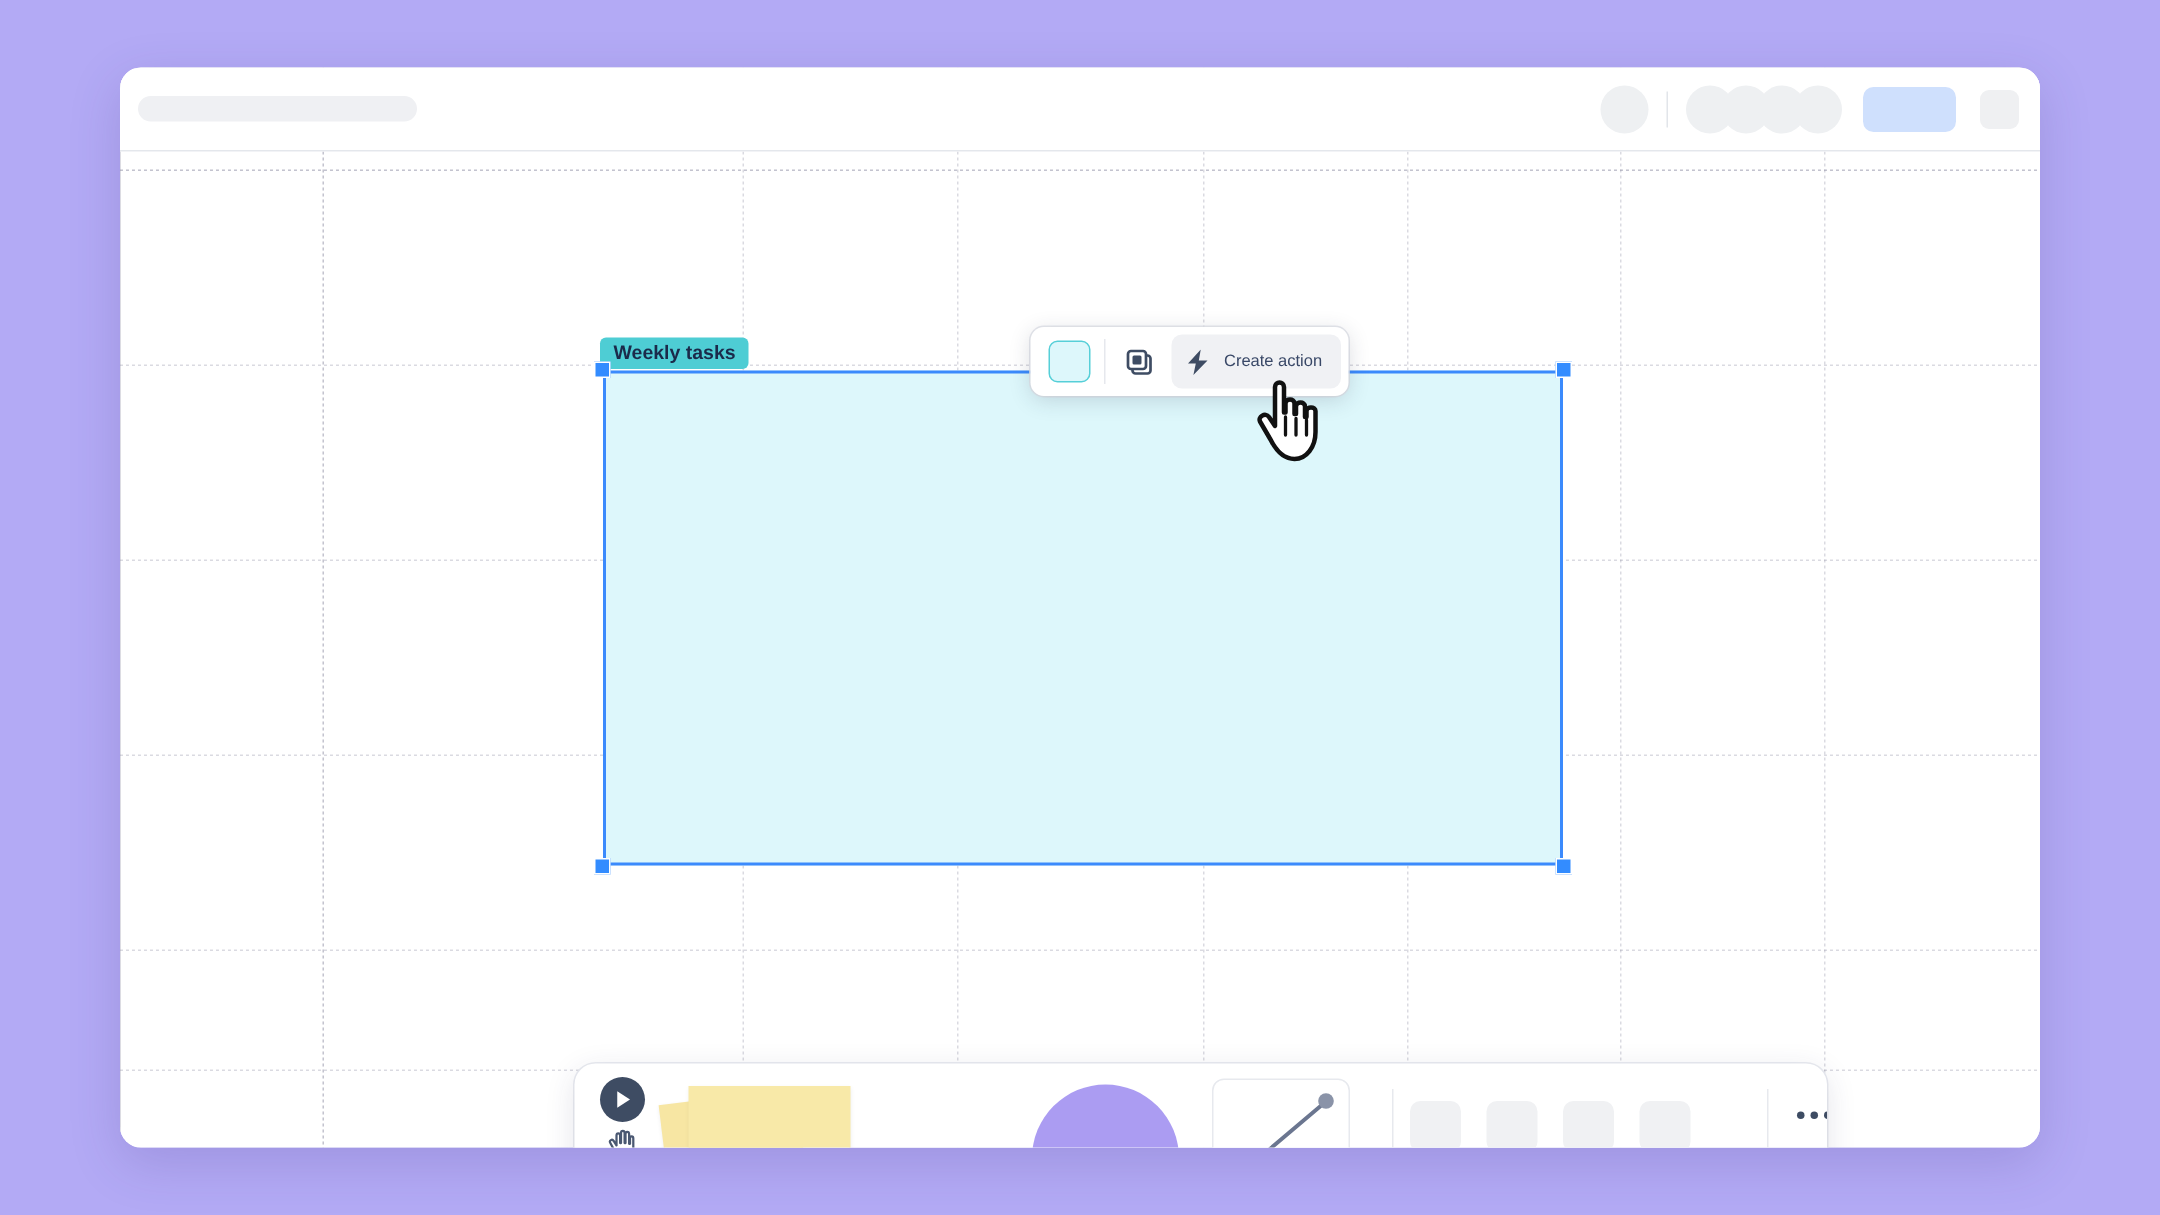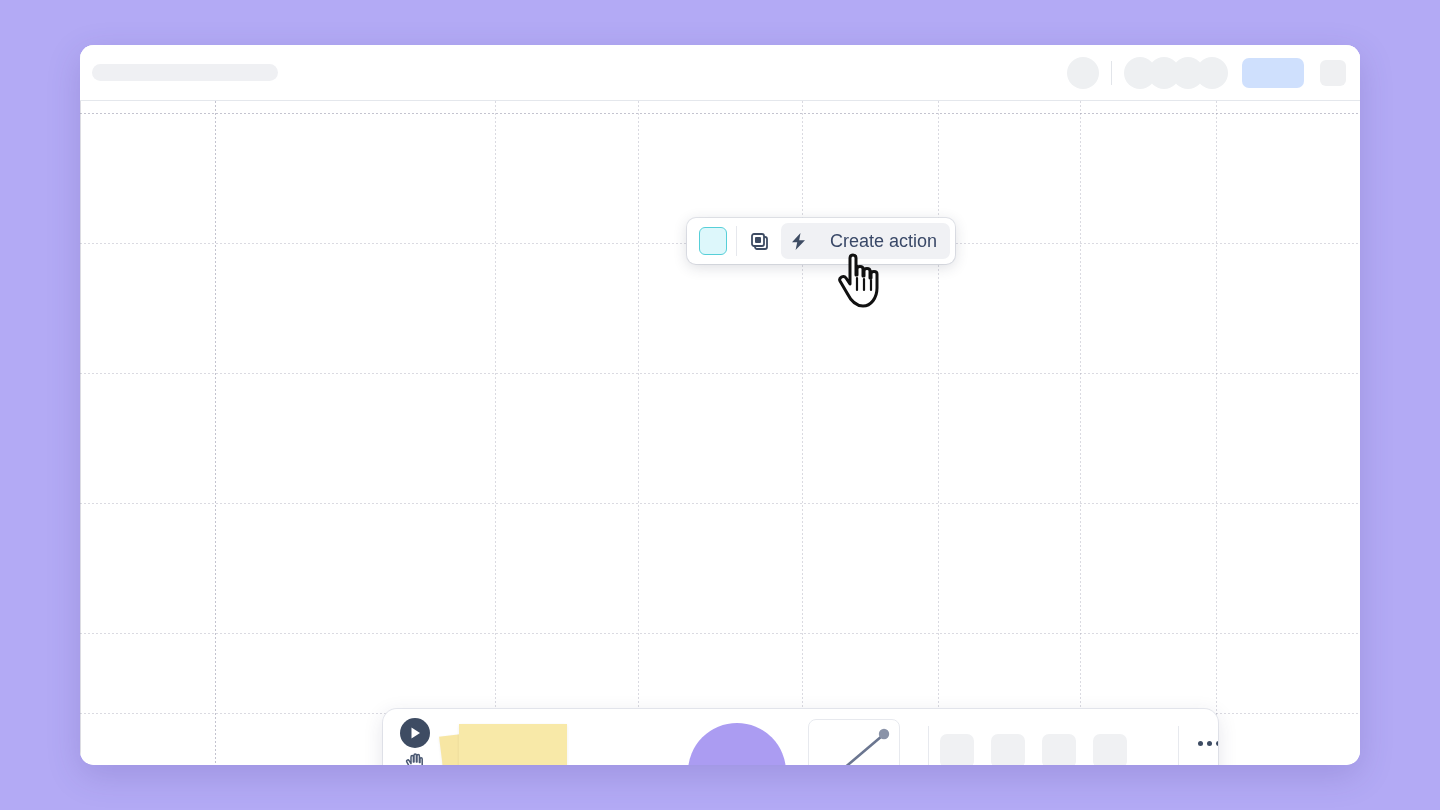--- a/index.html
+++ b/index.html
@@ -140,24 +140,24 @@
     border-radius: 6px;
     background: #ddf7fb;
     border: 1.6px solid #56cfd8;
   }
   .toolbar-sep { width: 1px; height: 30px; background: #e6e8ed; }
   #duplicate-button {
     display: flex; align-items: center; justify-content: center;
     width: 38px; height: 38px; margin: 0 2px;
   }
   #create-action-button {
-    display: flex; align-items: center; gap: 24px;
+    display: flex; align-items: center; gap: 10px;
     height: 36px; padding: 0 13px 0 10px;
     background: #f0f1f4; border-radius: 7px;
-    color: #394867; font-size: 18px;
+    color: #394867; font-size: 11px;
     margin-left: 2px;
   }
 
   
   #hand-cursor {
     position: absolute;
     left: 757px; top: 203px;
     z-index: 20;
     pointer-events: none;
   }
@@ -263,20 +263,28 @@
         <div class="round-placeholder"></div>
         <div class="round-placeholder"></div>
         <div class="round-placeholder"></div>
         <div class="round-placeholder"></div>
       </div>
       <div id="share-button-placeholder"></div>
       <div id="top-square-placeholder"></div>
     </div>
   </div>
 
+  <div id="selection-wrap" style="left:322px; top:202px; width:640px; height:330px;">
+    <div id="selection-label">Weekly tasks</div>
+    <div id="selection-rect"></div>
+    <div class="handle tl"></div>
+    <div class="handle tr"></div>
+    <div class="handle bl"></div>
+    <div class="handle br"></div>
+  </div>
 
   <div id="context-toolbar">
     <div id="color-swatch-button"></div>
     <div class="toolbar-sep"></div>
     <div id="duplicate-button">
       <svg width="21" height="21" viewBox="0 0 21 21">
         <rect x="7" y="6" width="12" height="12" rx="2" fill="none" stroke="#3e4c63" stroke-width="1.8"></rect>
         <rect x="4" y="3" width="12" height="12" rx="2" fill="#ffffff" stroke="#3e4c63" stroke-width="1.8"></rect>
         <rect x="7" y="6" width="6" height="6" rx="1" fill="#3e4c63"></rect>
       </svg>

